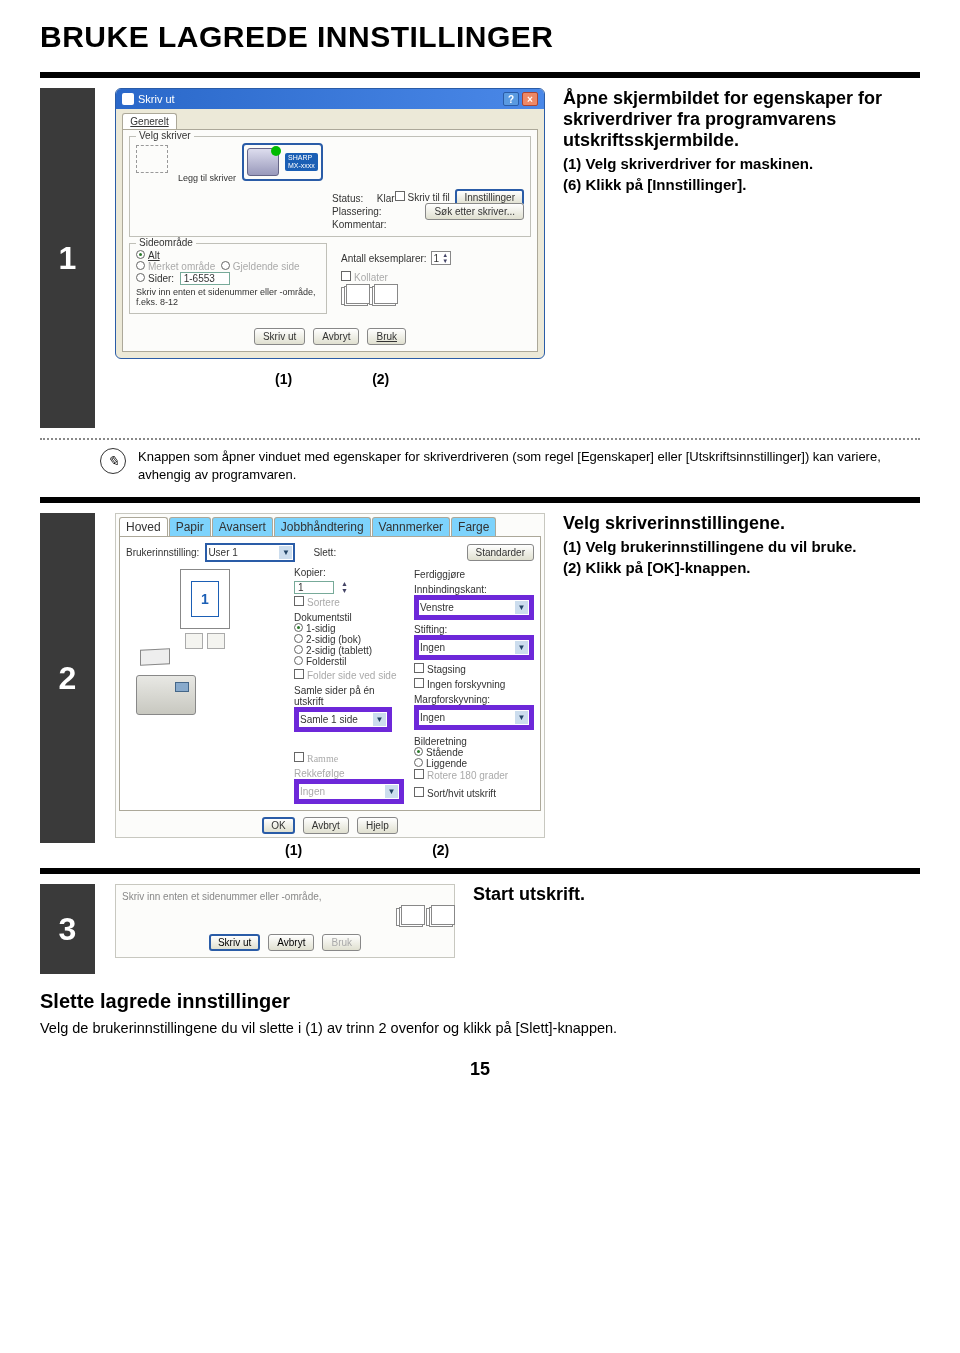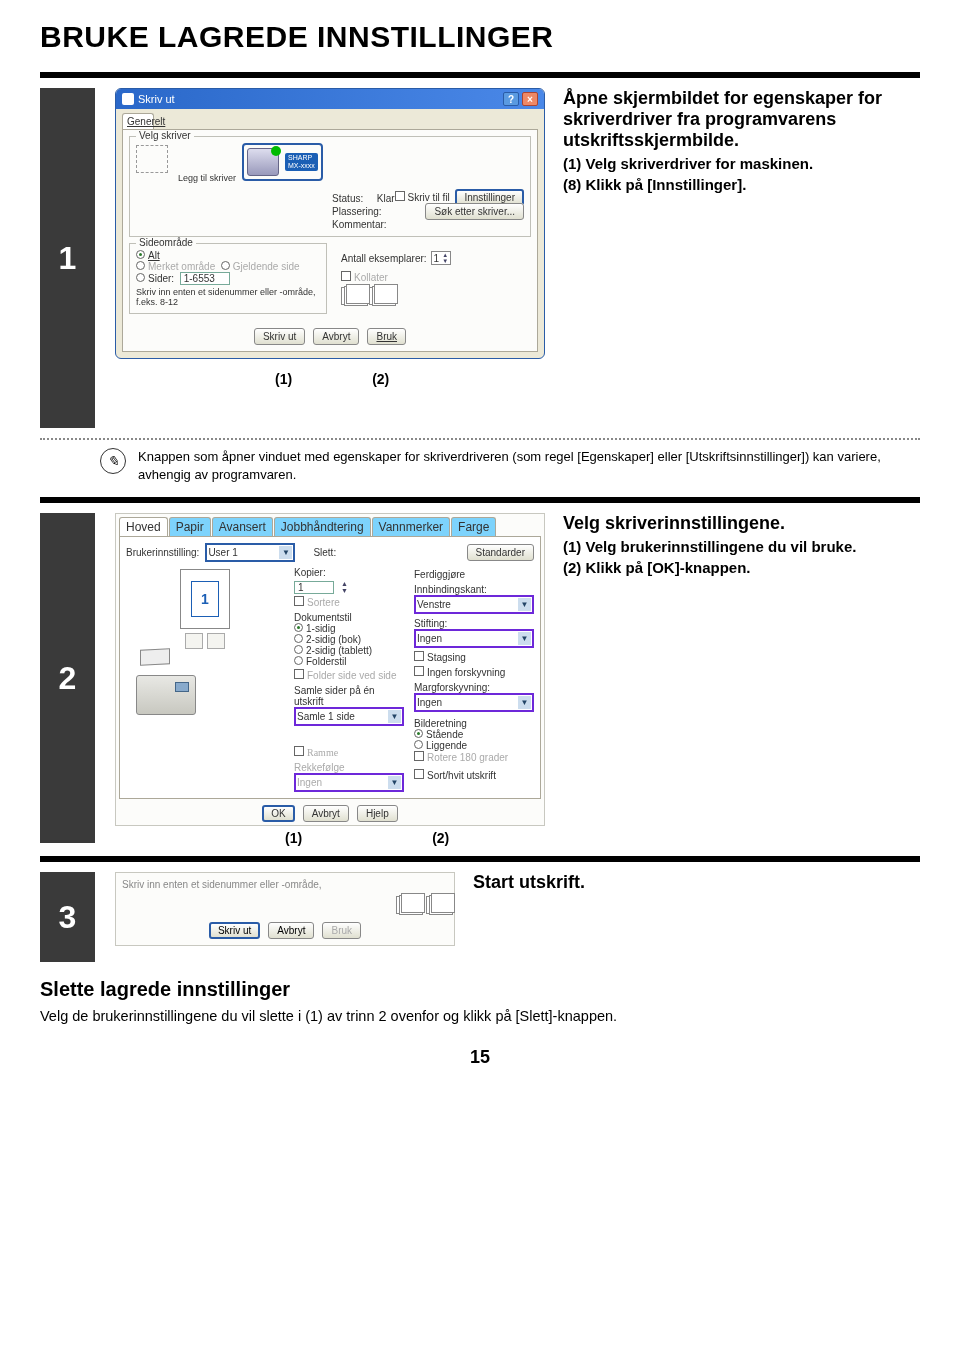--- a/index.html
+++ b/index.html
@@ -80,21 +80,21 @@
   }
   .title-btns { display:flex; gap:3px; }
   .title-btns span {
     width: 16px; height: 14px; background:#e86; border:1px solid #a43;
     border-radius:2px; display:flex; align-items:center; justify-content:center;
     font-size:10px; color:#fff; font-weight:bold;
   }
   .title-btns span.help{ background:#5a9ae1; border-color:#2a5ca7;}
   .dialog1 .tab {
     background:#fff; border:1px solid #aca899; border-bottom:none;
-    width:32px; text-align:center; padding:2px 4px; margin:4px 0 0 6px;
+    width:55px; text-align:center; padding:2px 4px; margin:4px 0 0 6px;
     border-radius:3px 3px 0 0;
     text-decoration:underline;
   }
   .dialog1 .panel {
     background:#fcfcfa; margin:0 6px 6px 6px; border:1px solid #aca899;
     padding:6px;
   }
   .grp { border:1px solid #c0c0b8; padding:6px; margin-bottom:6px; position:relative;}
   .grp-title { position:absolute; top:-7px; left:6px; background:#fcfcfa; padding:0 3px; font-size:10px;}
   .printer-box {
@@ -146,21 +146,21 @@
   
   .dialog2 {
     width:430px; background:#fcfcfa; border:1px solid #c8c8c0;
     font-size:10px; color:#333; padding:3px;
   }
   .tabs2 { display:flex; font-size:12px;}
   .tabs2 span { border:1px solid #aca899; border-bottom:none; padding:2px 6px; background:#7dd3fc; border-radius:3px 3px 0 0; margin-right:1px;}
   .tabs2 span.active { background:#fff; font-weight:normal;}
   .panel2 { border:1px solid #aca899; padding:6px; background:#fff;}
   .user-row { display:flex; align-items:center; gap:6px; margin-bottom:3px;}
-  .select { border:2px solid #6d28d9; background:#fff; padding:1px; display:flex; align-items:center; font-size:10px;}
+  .select { border:5px solid #6d28d9; background:#fff; padding:1px; display:flex; align-items:center; font-size:10px;}
   .select.highlighted { border:2px solid #2a5ca7;}
   .select .arrow { width:13px; height:13px; background:#cde; margin-left:auto; display:flex; align-items:center; justify-content:center; font-size:8px; color:#246;}
   .cols2 { display:flex; gap:10px;}
   .col-left { width:180px;}
   .col-right { flex:1;}
   .preview-box {
     width:50px; height:60px; border:1px solid #888; background:#fff;
     display:flex; align-items:center; justify-content:center; margin:4px auto;
   }
   .preview-box .one{
@@ -283,21 +283,21 @@
             <span class="btn">Skriv ut</span>
             <span class="btn">Avbryt</span>
             <span class="btn" style="text-decoration:underline;">Bruk</span>
           </div>
         </div>
       </div>
 
       <div style="flex:1;">
         <div class="step-heading">Åpne skjermbildet for egenskaper for skriverdriver fra programvarens utskriftsskjermbilde.</div>
         <div class="step-item">(1) Velg skriverdriver for maskinen.</div>
-        <div class="step-item">(8) Klikk på [Innstillinger].</div>
+        <div class="step-item">(6) Klikk på [Innstillinger].</div>
       </div>
     </div>
     <div class="annotation-row">
       <span>(1)</span>
       <span>(2)</span>
     </div>
   </div>
 </div>
 
 <div class="divider-dotted"></div>
@@ -363,21 +363,21 @@
                   </span>
               </div>
               <div class="faded" style="margin-top:2px;"><span class="checkbox"></span><span>Sortere</span></div>
               <div class="label-sm">Dokumentstil</div>
               <div><span class="radio checked"></span><span>1-sidig</span></div>
               <div><span class="radio"></span><span>2-sidig (bok)</span></div>
               <div><span class="radio"></span><span>2-sidig (tablett)</span></div>
               <div><span class="radio"></span><span>Folderstil</span></div>
               <div class="faded" style="margin-top:2px;"><span class="checkbox"></span><span>Folder side ved side</span></div>
               <div class="label-sm">Samle sider på én utskrift</div>
-              <div class="select" style="width:110px;">
+              <div class="select" style="width:98px;">
                   <span>Samle 1 side</span>
                   <span class="arrow">▼</span>
                 </div>
               <div class="faded" style="margin-top:20px;font-family:Liberation Serif, serif;"><span class="checkbox"></span><span>Ramme</span></div>
               <div class="faded label-sm">Rekkefølge</div>
               <div class="select faded" style="width:110px;">
                   <span>Ingen</span>
                   <span class="arrow">▼</span>
                 </div>
             </div>

